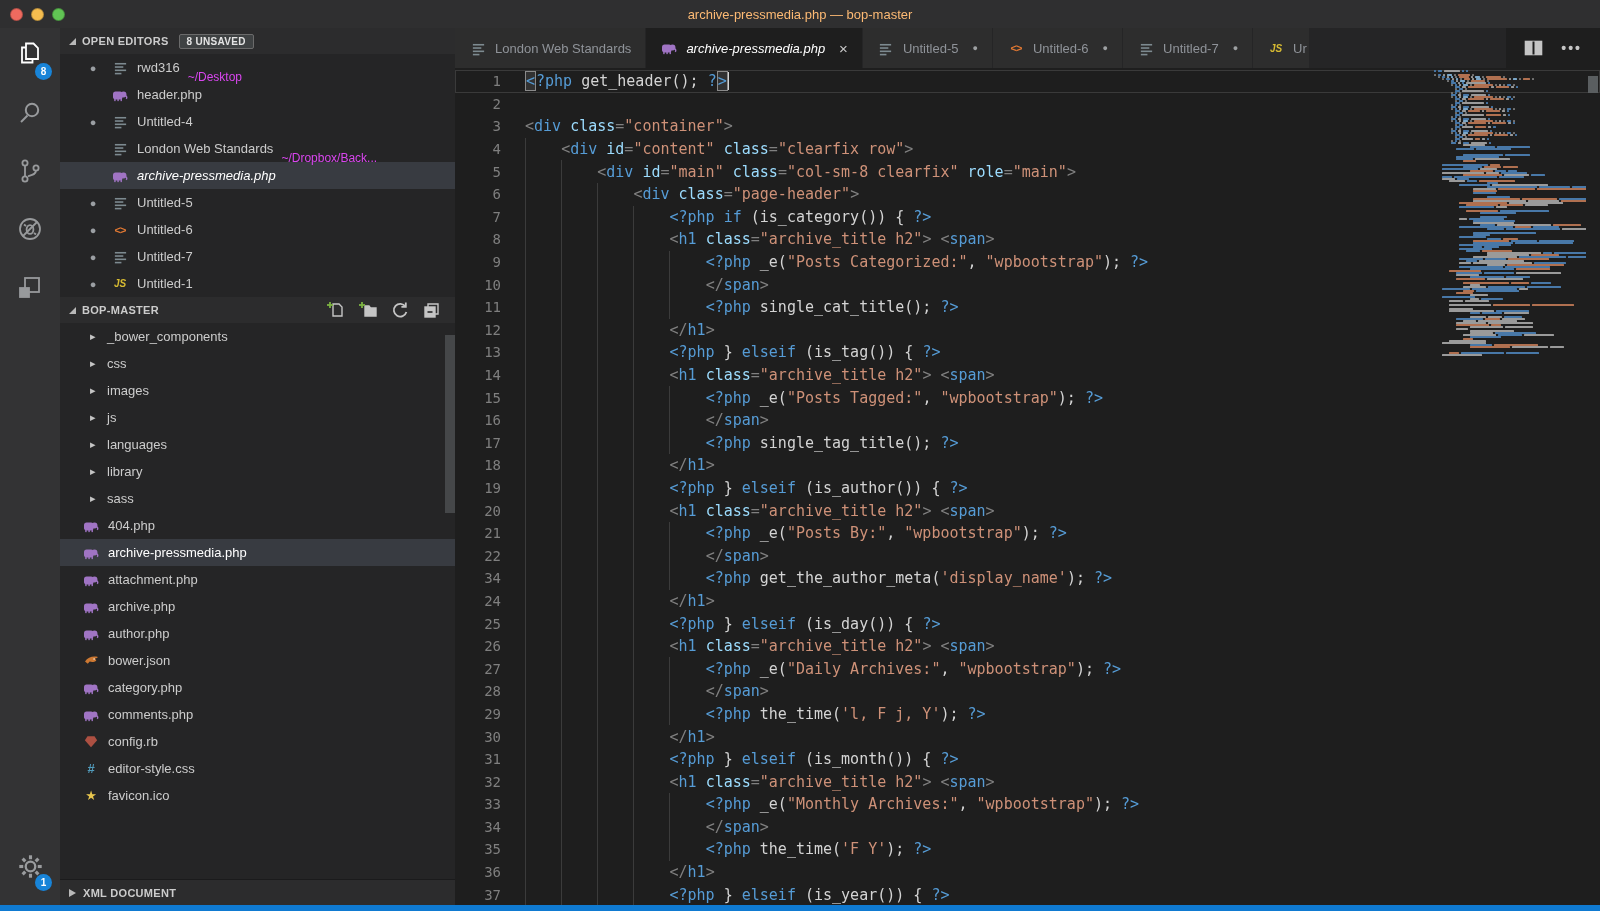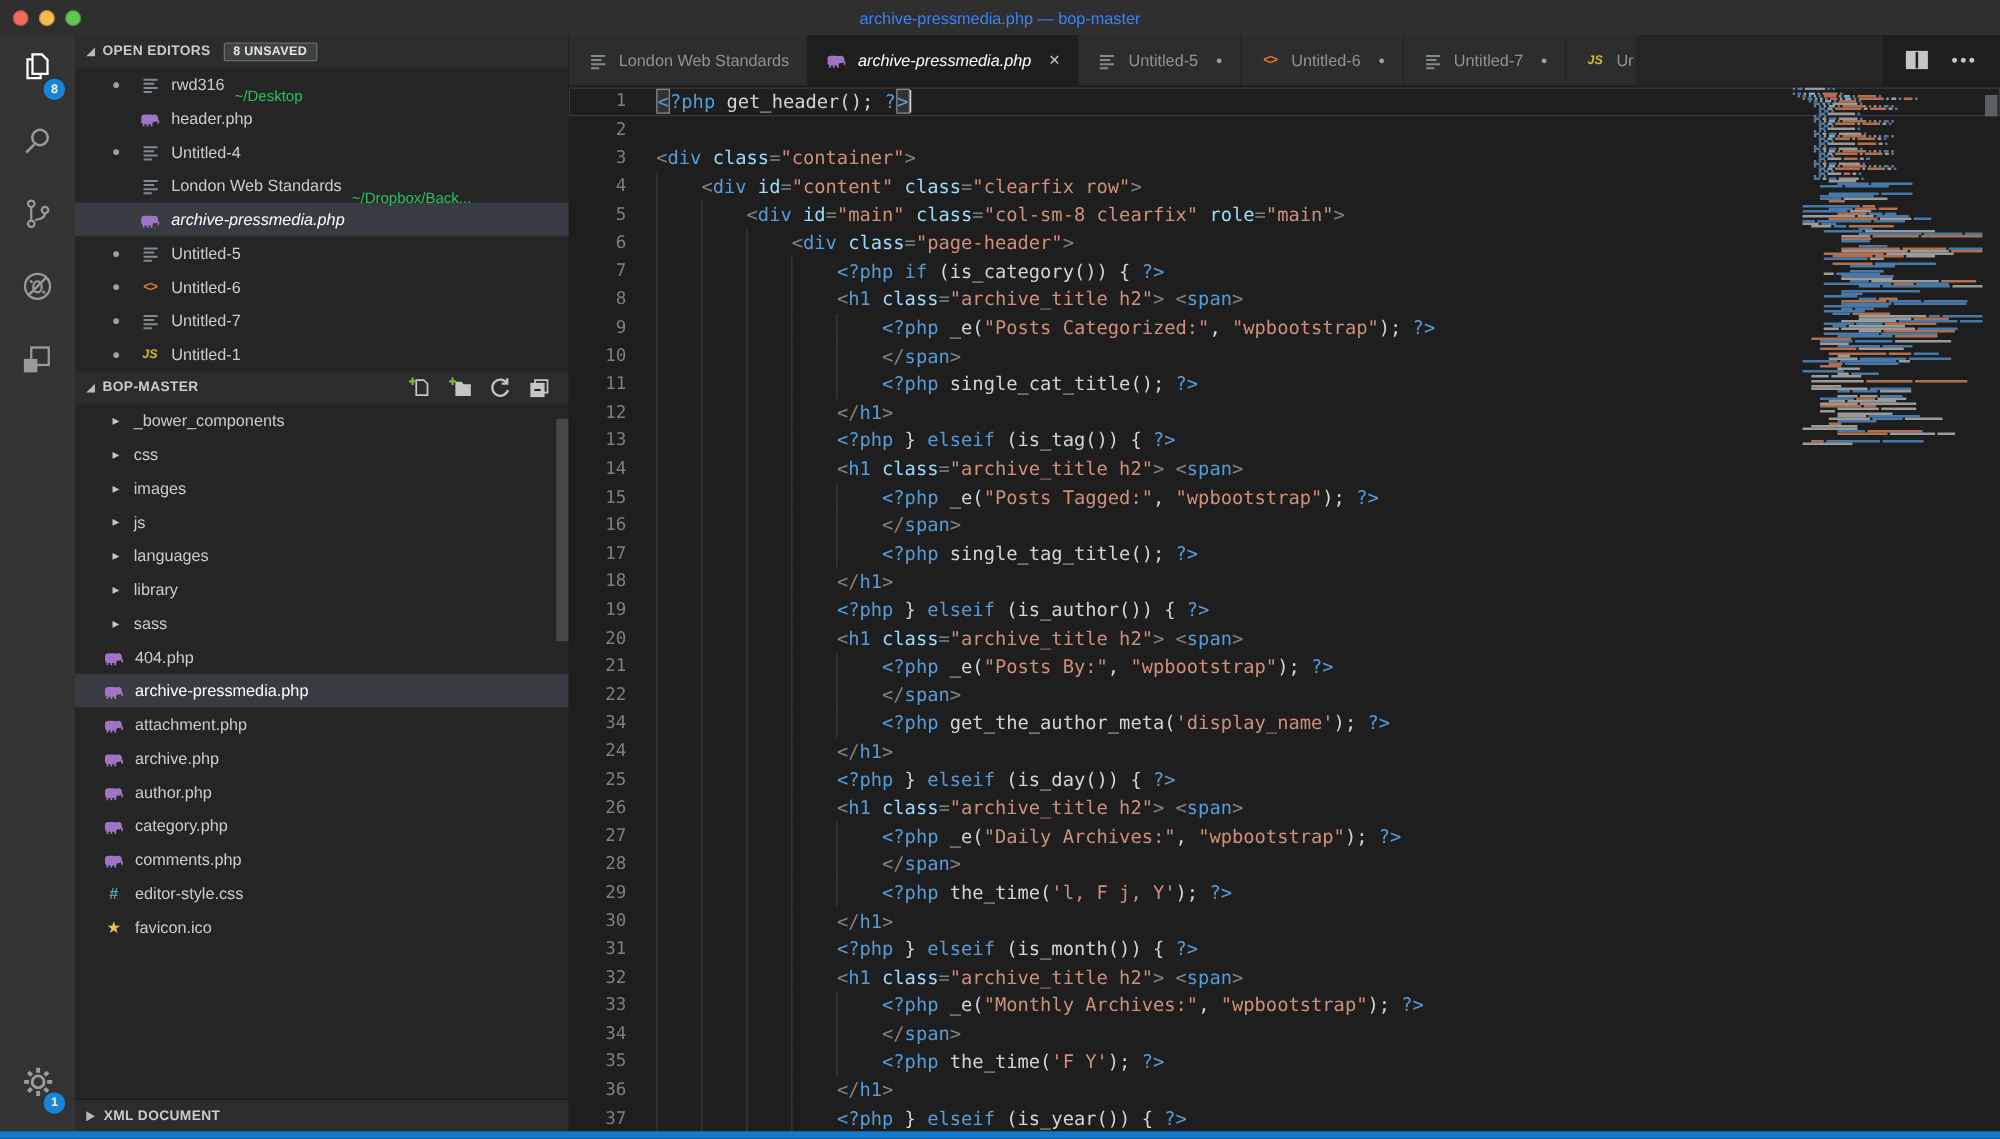--- a/index.html
+++ b/index.html
@@ -2,21 +2,21 @@
 <html><head>
 <meta charset="utf-8">
 <style>
   * { margin:0; padding:0; box-sizing:border-box; }
   html,body { width:1600px; height:911px; overflow:hidden; background:#1e1e1e;
     font-family:"Liberation Sans", sans-serif; }
   
   .titlebar { height:28px; background:#2f2f30; position:relative; display:flex; align-items:center; }
   .traffic { display:flex; gap:8px; margin-left:10px; }
   .tl { width:13px; height:13px; border-radius:50%; border:1px solid rgba(0,0,0,.25); }
-  .title-text { position:absolute; left:0; right:0; text-align:center; color:#3b82f6; font-size:13px; }
+  .title-text { position:absolute; left:0; right:0; text-align:center; color:#fdba74; font-size:13px; }
   
   .app { display:flex; height:877px; position:relative; }
   
   .activitybar { width:60px; background:#333334; display:flex; flex-direction:column; align-items:center; position:relative; }
   .act-item { width:60px; height:58px; display:flex; align-items:center; justify-content:center; position:relative; cursor:pointer; }
   .act-badge { position:absolute; right:8px; bottom:6px; background:#1884d8; color:#fff; font-size:10px;
      min-width:17px; height:17px; border-radius:50%; display:flex; align-items:center; justify-content:center; font-weight:bold;}
   .act-bottom { margin-top:auto; margin-bottom:8px; }
   
   .sidebar { width:395px; background:#252526; display:flex; flex-direction:column; position:relative; color:#c5c5c5; }
@@ -25,21 +25,21 @@
      font-size:11px; font-weight:bold; color:#cccccc; letter-spacing:.3px; cursor:pointer; }
   .tw-open { width:0;height:0;border-bottom:7px solid #b8b8b8;border-left:7px solid transparent; margin-right:6px;}
   .tw-closed { width:0;height:0;border-left:7px solid #b8b8b8;border-top:4px solid transparent;border-bottom:4px solid transparent; margin-right:7px;}
   .badge-pill { margin-left:10px; background:#3f4243; border:1px solid #6b6b6b; color:#e4e4e4;
      font-size:10px; font-weight:bold; padding:1px 7px; border-radius:2px; letter-spacing:.3px;}
   .row { height:27px; display:flex; align-items:center; font-size:13px; color:#cccccc; cursor:pointer; white-space:nowrap; }
   .row.selected { background:#383b41; color:#ffffff; }
   .oe-row { padding-left:28px; }
   .oe-dot { width:10px; margin-right:13px; color:#9b9fa3; font-size:11px; text-align:center; }
   .ficon { width:18px; height:16px; margin-right:8px; display:inline-flex; align-items:center; justify-content:center; flex:none; }
-  .desc { color:#22c55e; margin-left:8px; font-size:12px;margin-top:19px; }
+  .desc { color:#d946ef; margin-left:8px; font-size:12px;margin-top:19px; }
   .italic { font-style:italic; }
   .tree-folder { padding-left:30px; }
   .tree-twistie { width:12px; margin-right:5px; color:#c5c5c5; font-size:11px; }
   .tree-file { padding-left:22px; }
   .hdr-actions { margin-left:auto; margin-right:14px; display:flex; gap:14px; }
   .hdr-actions span { width:18px; height:18px; display:inline-flex; cursor:pointer; }
   .tree-area { flex:1; overflow:hidden; position:relative; }
   .side-scrollbar { position:absolute; right:0; top:12px; width:10px; height:178px; background:rgba(130,135,140,.35); }
   .bottom-section { border-top:1px solid #1b1b1c; }
   
@@ -396,20 +396,29 @@
                 <path d="M15.8 9 q1.6 1.4 .4 3.4" stroke="#a074c4" stroke-width="1.6" fill="none"></path>
                 <rect x="2.4" y="11" width="1.6" height="4" fill="#a074c4"></rect>
                 <rect x="6" y="11" width="1.6" height="4" fill="#a074c4"></rect>
                 <rect x="9.6" y="11" width="1.6" height="4" fill="#a074c4"></rect>
               </svg>
             </span>
             <span>author.php</span>
           </div>
           <div class="row tree-file">
             <span class="ficon">
+              <svg width="15" height="13" viewBox="0 0 16 14">
+                <path fill="#cc7832" d="M1 8 C4 3 10 2 15 3.2 c-1.2 1.2-2.4 1.7-3.6 1.9 1 .4 1.5 1.1 1.7 2.1-1.8 1.5-4.8 1.8-7 .9 L4 10.5 Z"></path>
+                <circle cx="10.8" cy="5.4" r=".8" fill="#fff"></circle>
+              </svg>
+            </span>
+            <span>bower.json</span>
+          </div>
+          <div class="row tree-file">
+            <span class="ficon">
               <svg width="16" height="14" viewBox="0 0 18 16">
                 <rect x="1" y="4" width="11" height="9" rx="3" fill="#a074c4"></rect>
                 <circle cx="13" cy="7.5" r="3.4" fill="#a074c4"></circle>
                 <path d="M15.8 9 q1.6 1.4 .4 3.4" stroke="#a074c4" stroke-width="1.6" fill="none"></path>
                 <rect x="2.4" y="11" width="1.6" height="4" fill="#a074c4"></rect>
                 <rect x="6" y="11" width="1.6" height="4" fill="#a074c4"></rect>
                 <rect x="9.6" y="11" width="1.6" height="4" fill="#a074c4"></rect>
               </svg>
             </span>
             <span>category.php</span>
@@ -419,20 +428,28 @@
               <svg width="16" height="14" viewBox="0 0 18 16">
                 <rect x="1" y="4" width="11" height="9" rx="3" fill="#a074c4"></rect>
                 <circle cx="13" cy="7.5" r="3.4" fill="#a074c4"></circle>
                 <path d="M15.8 9 q1.6 1.4 .4 3.4" stroke="#a074c4" stroke-width="1.6" fill="none"></path>
                 <rect x="2.4" y="11" width="1.6" height="4" fill="#a074c4"></rect>
                 <rect x="6" y="11" width="1.6" height="4" fill="#a074c4"></rect>
                 <rect x="9.6" y="11" width="1.6" height="4" fill="#a074c4"></rect>
               </svg>
             </span>
             <span>comments.php</span>
+          </div>
+          <div class="row tree-file">
+            <span class="ficon">
+              <svg width="14" height="13" viewBox="0 0 16 14">
+                <path fill="#ad5042" d="M4 1 h8 l3 4.5 L8 13.5 1 5.5 Z"></path>
+              </svg>
+            </span>
+            <span>config.rb</span>
           </div>
           <div class="row tree-file">
             <span class="ficon">
               <span style="color:#519aba;font-weight:bold;font-size:13px">#</span>
             </span>
             <span>editor-style.css</span>
           </div>
           <div class="row tree-file">
             <span class="ficon">
               <span style="color:#e8c64e;font-size:13px">★</span>

